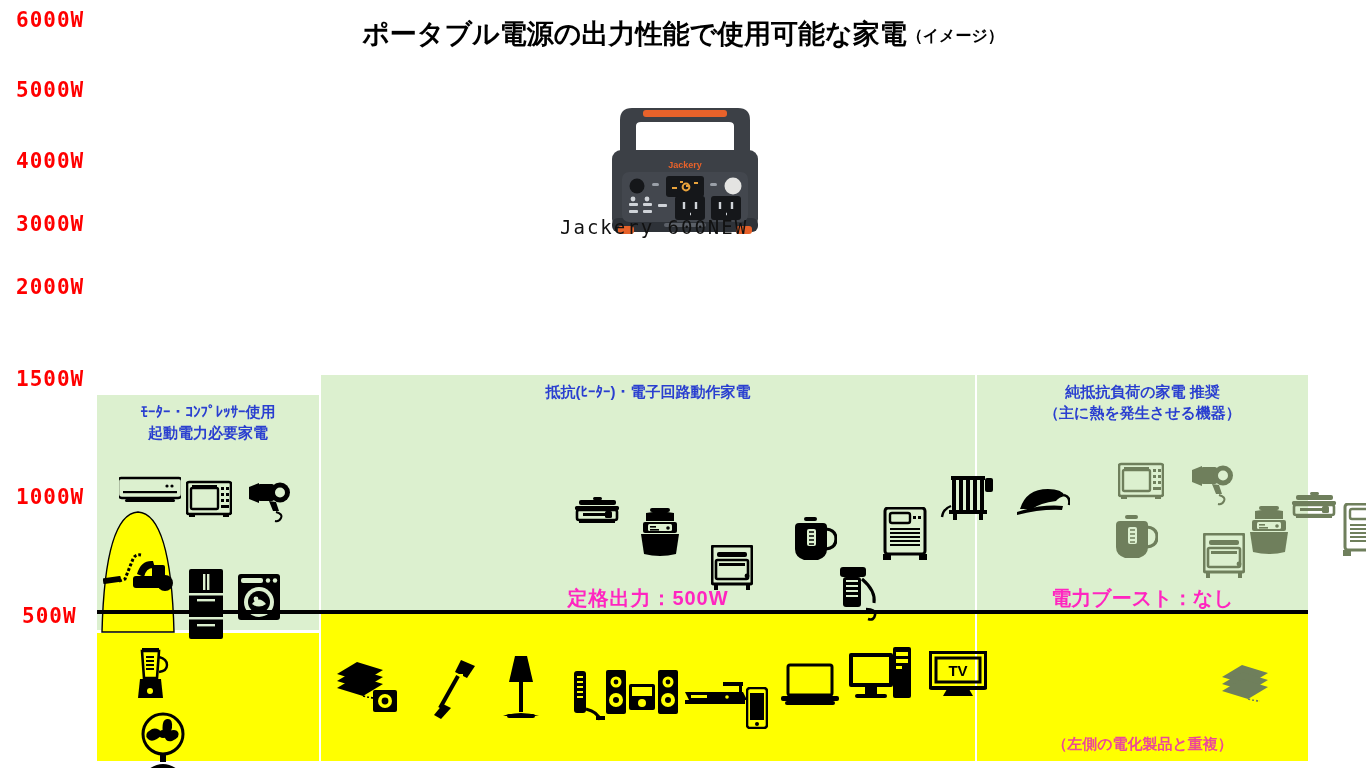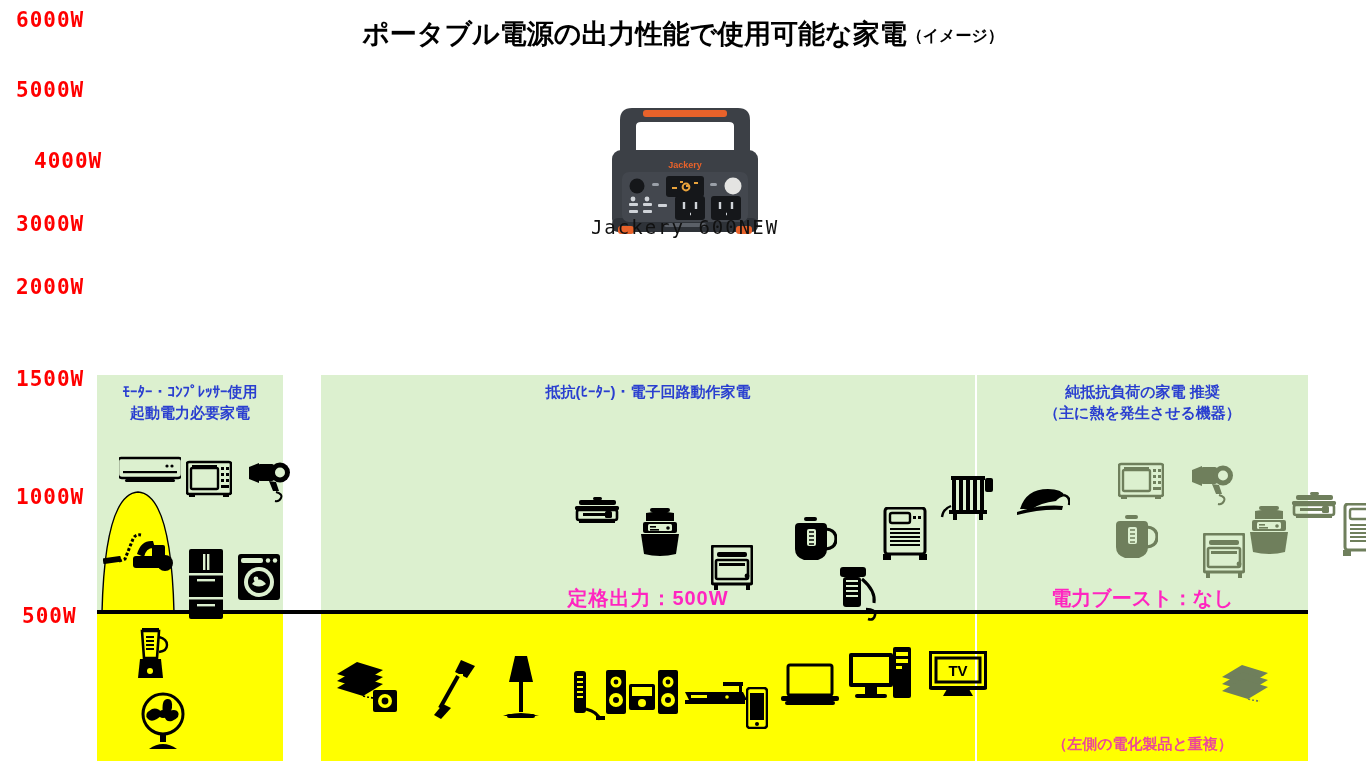--- a/index.html
+++ b/index.html
@@ -33,45 +33,45 @@
     position:absolute;
     color:#ff0000;
     font-weight:bold;
     font-family:"DejaVu Sans Mono","Liberation Mono",monospace;
     letter-spacing:1px;
     white-space:nowrap;
   }
   .ax-big{font-size:21px;left:16px;}
   .ax-6000{top:8px;}
   .ax-5000{top:78px;}
-  .ax-4000{top:149px;margin-left:18px;}
+  .ax-4000{top:149px;}
   .ax-3000{top:212px;}
   .ax-2000{top:275px;}
   .ax-1500{top:367px;}
   .ax-1000{top:485px;}
   .ax-500 {top:604px;left:22px;}
 
   
   .product{
     position:absolute;left:596px;top:100px;width:178px;height:148px;
   }
   .product-caption{
-    position:absolute;left:560px;top:216px;width:250px;text-align:center;
+    position:absolute;left:560px;top:216px;width:250px;text-align:left;
     font-size:19px;color:#111;letter-spacing:2px;
     font-family:"DejaVu Sans Mono","Liberation Mono",monospace;
   }
 
   
   .chart{
     position:absolute;left:97px;top:375px;width:1211px;height:386px;
   }
   .col{
     position:absolute;top:0;bottom:0;
   }
-  .col-a{left:0;width:186px;}
+  .col-a{left:0;width:222px;margin-top:20px;}
   .col-b{left:224px;width:654px;}
   .col-c{left:880px;width:331px;}
 
   .green-zone{
     position:absolute;left:0;right:0;top:0;height:235px;
     background:#dcf0cf;
   }
   .yellow-zone{
     position:absolute;left:0;right:0;top:238px;bottom:0;
     background:#ffff00;

